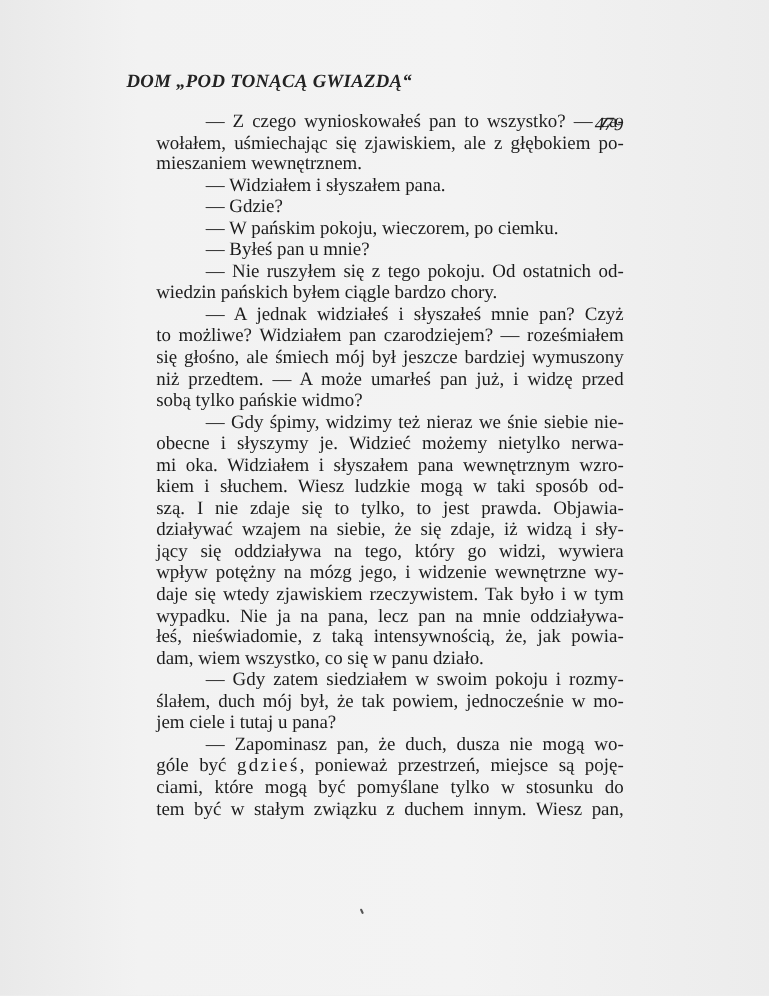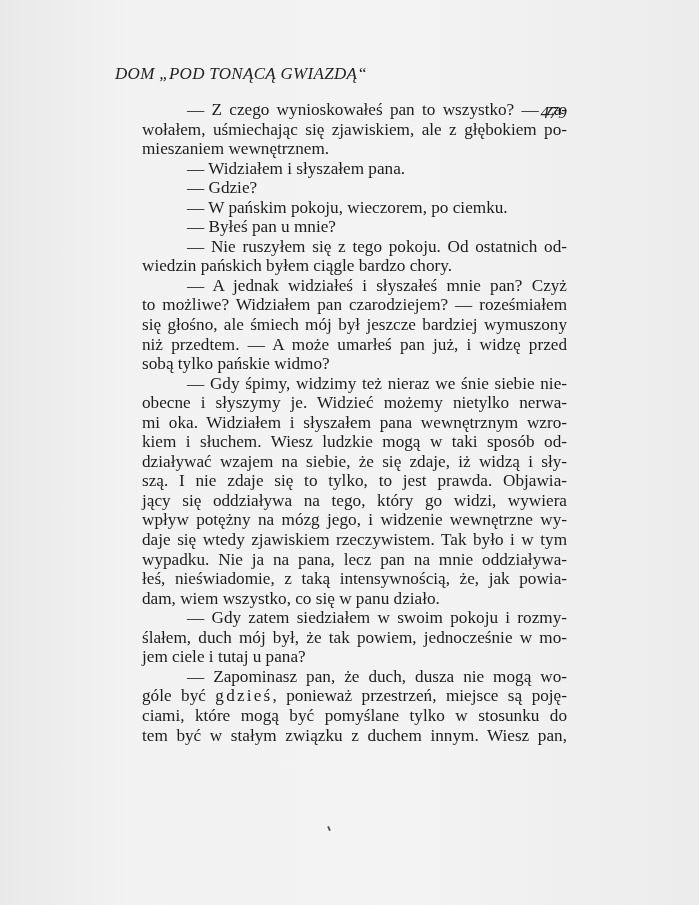--- a/index.html
+++ b/index.html
@@ -29,20 +29,21 @@
       height: 24px;
       font-style: italic;
       font-size: 17px;
       letter-spacing: 0.3px;
       color: #232323;
     }
     .running-head .title {
       position: absolute;
       left: 0;
       top: 0;
+      font-weight: bold;
     }
     .running-head .folio {
       position: absolute;
       right: 0;
       top: 0;
       margin-top: 39px;
     }
     .text-block {
       position: absolute;
       left: 114px;
@@ -100,22 +101,22 @@
     <span class="line last">wiedzin pańskich byłem ciągle bardzo chory.</span>
     <span class="line indent">— A jednak widziałeś i słyszałeś mnie pan? Czyż</span>
     <span class="line">to możliwe? Widziałem pan czarodziejem? — roześmiałem</span>
     <span class="line">się głośno, ale śmiech mój był jeszcze bardziej wymuszony</span>
     <span class="line">niż przedtem. — A może umarłeś pan już, i widzę przed</span>
     <span class="line last">sobą tylko pańskie widmo?</span>
     <span class="line indent">— Gdy śpimy, widzimy też nieraz we śnie siebie nie-</span>
     <span class="line">obecne i słyszymy je. Widzieć możemy nietylko nerwa-</span>
     <span class="line">mi oka. Widziałem i słyszałem pana wewnętrznym wzro-</span>
     <span class="line">kiem i słuchem. Wiesz ludzkie mogą w taki sposób od-</span>
+    <span class="line">szą. I nie zdaje się to tylko, to jest prawda. Objawia-</span>
     <span class="line">działywać wzajem na siebie, że się zdaje, iż widzą i sły-</span>
-    <span class="line">szą. I nie zdaje się to tylko, to jest prawda. Objawia-</span>
     <span class="line">jący się oddziaływa na tego, który go widzi, wywiera</span>
     <span class="line">wpływ potężny na mózg jego, i widzenie wewnętrzne wy-</span>
     <span class="line">daje się wtedy zjawiskiem rzeczywistem. Tak było i w tym</span>
     <span class="line">wypadku. Nie ja na pana, lecz pan na mnie oddziaływa-</span>
     <span class="line">łeś, nieświadomie, z taką intensywnością, że, jak powia-</span>
     <span class="line last">dam, wiem wszystko, co się w panu działo.</span>
     <span class="line indent">— Gdy zatem siedziałem w swoim pokoju i rozmy-</span>
     <span class="line">ślałem, duch mój był, że tak powiem, jednocześnie w mo-</span>
     <span class="line last">jem ciele i tutaj u pana?</span>
     <span class="line indent">— Zapominasz pan, że duch, dusza nie mogą wo-</span>

